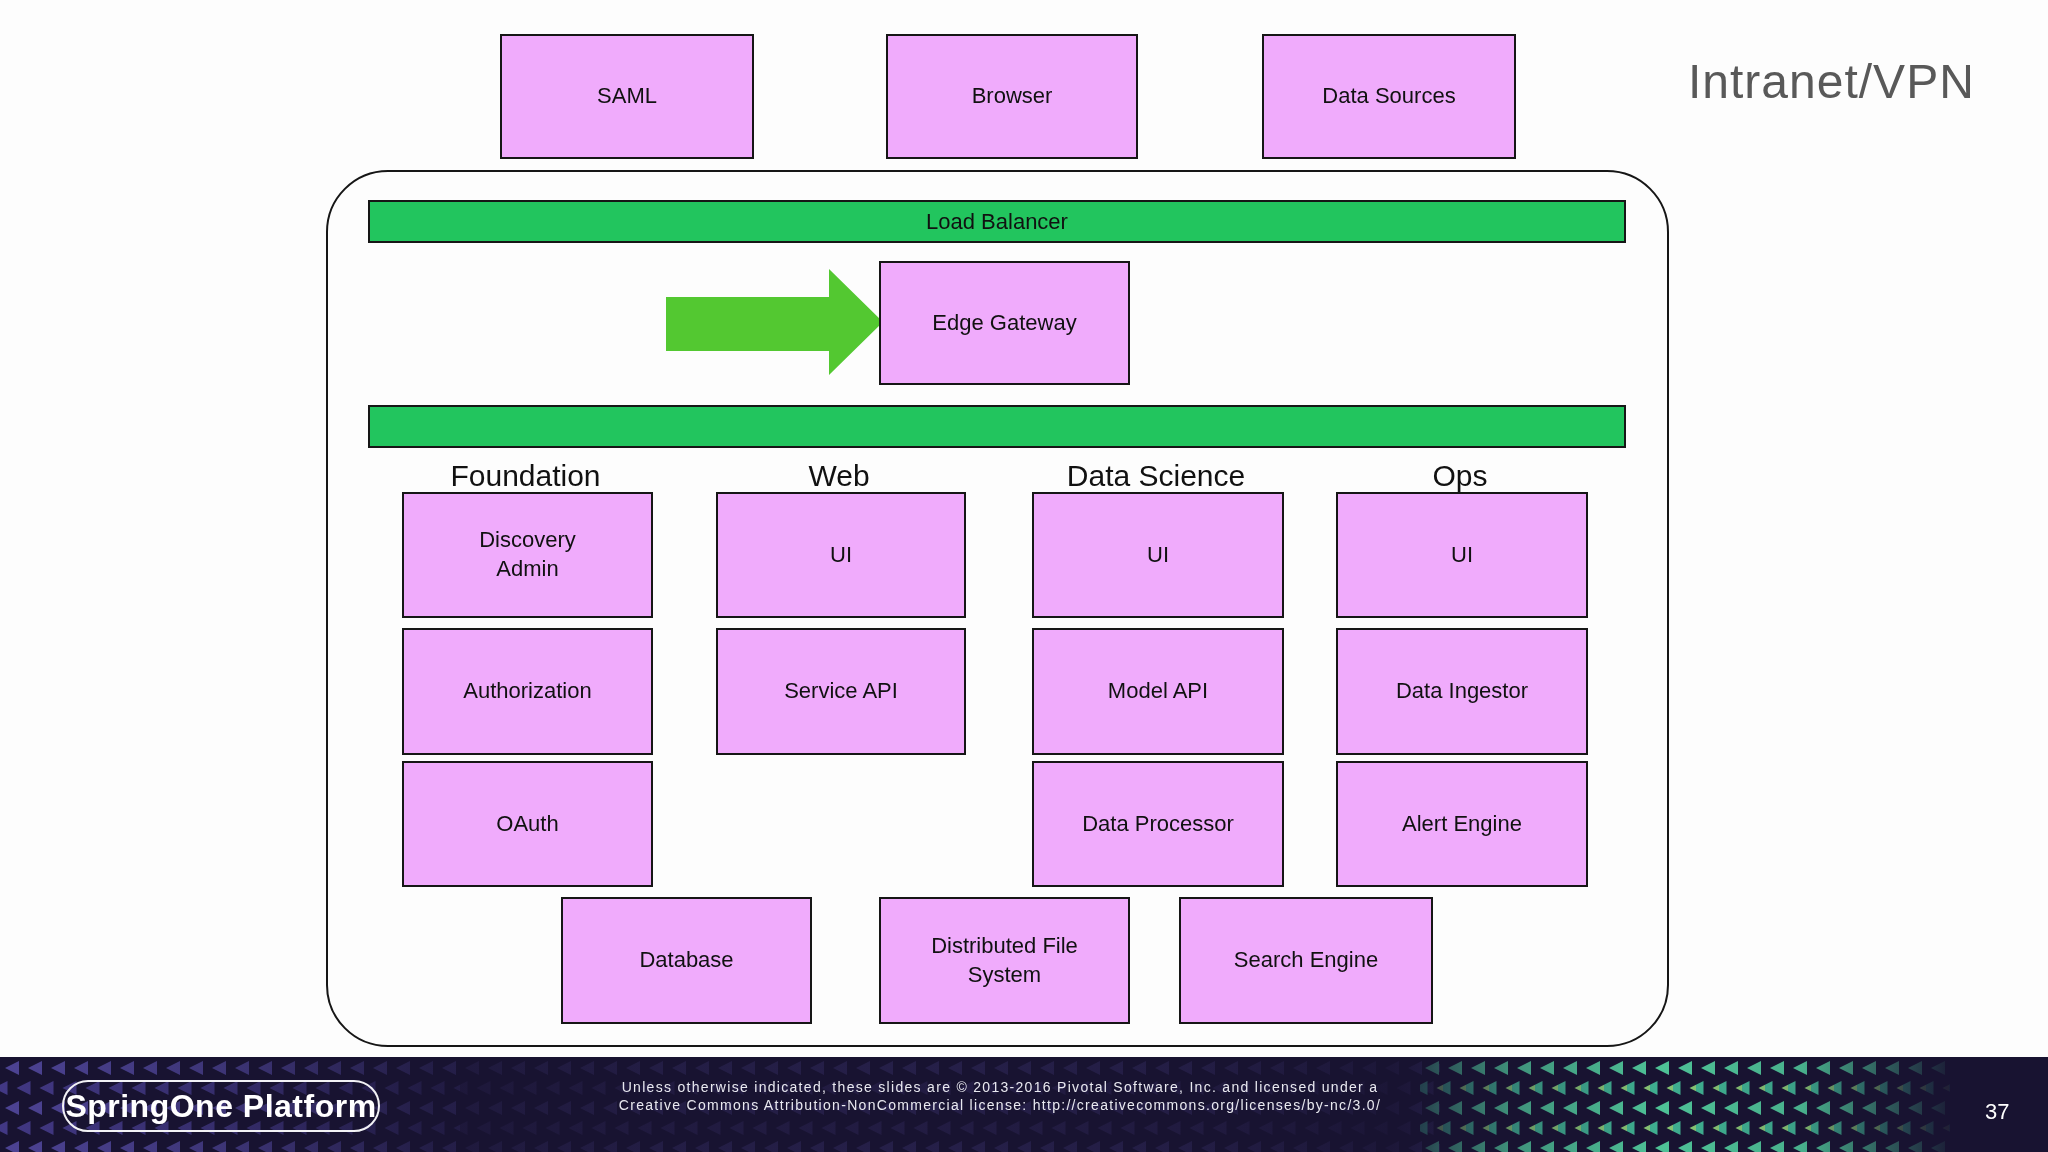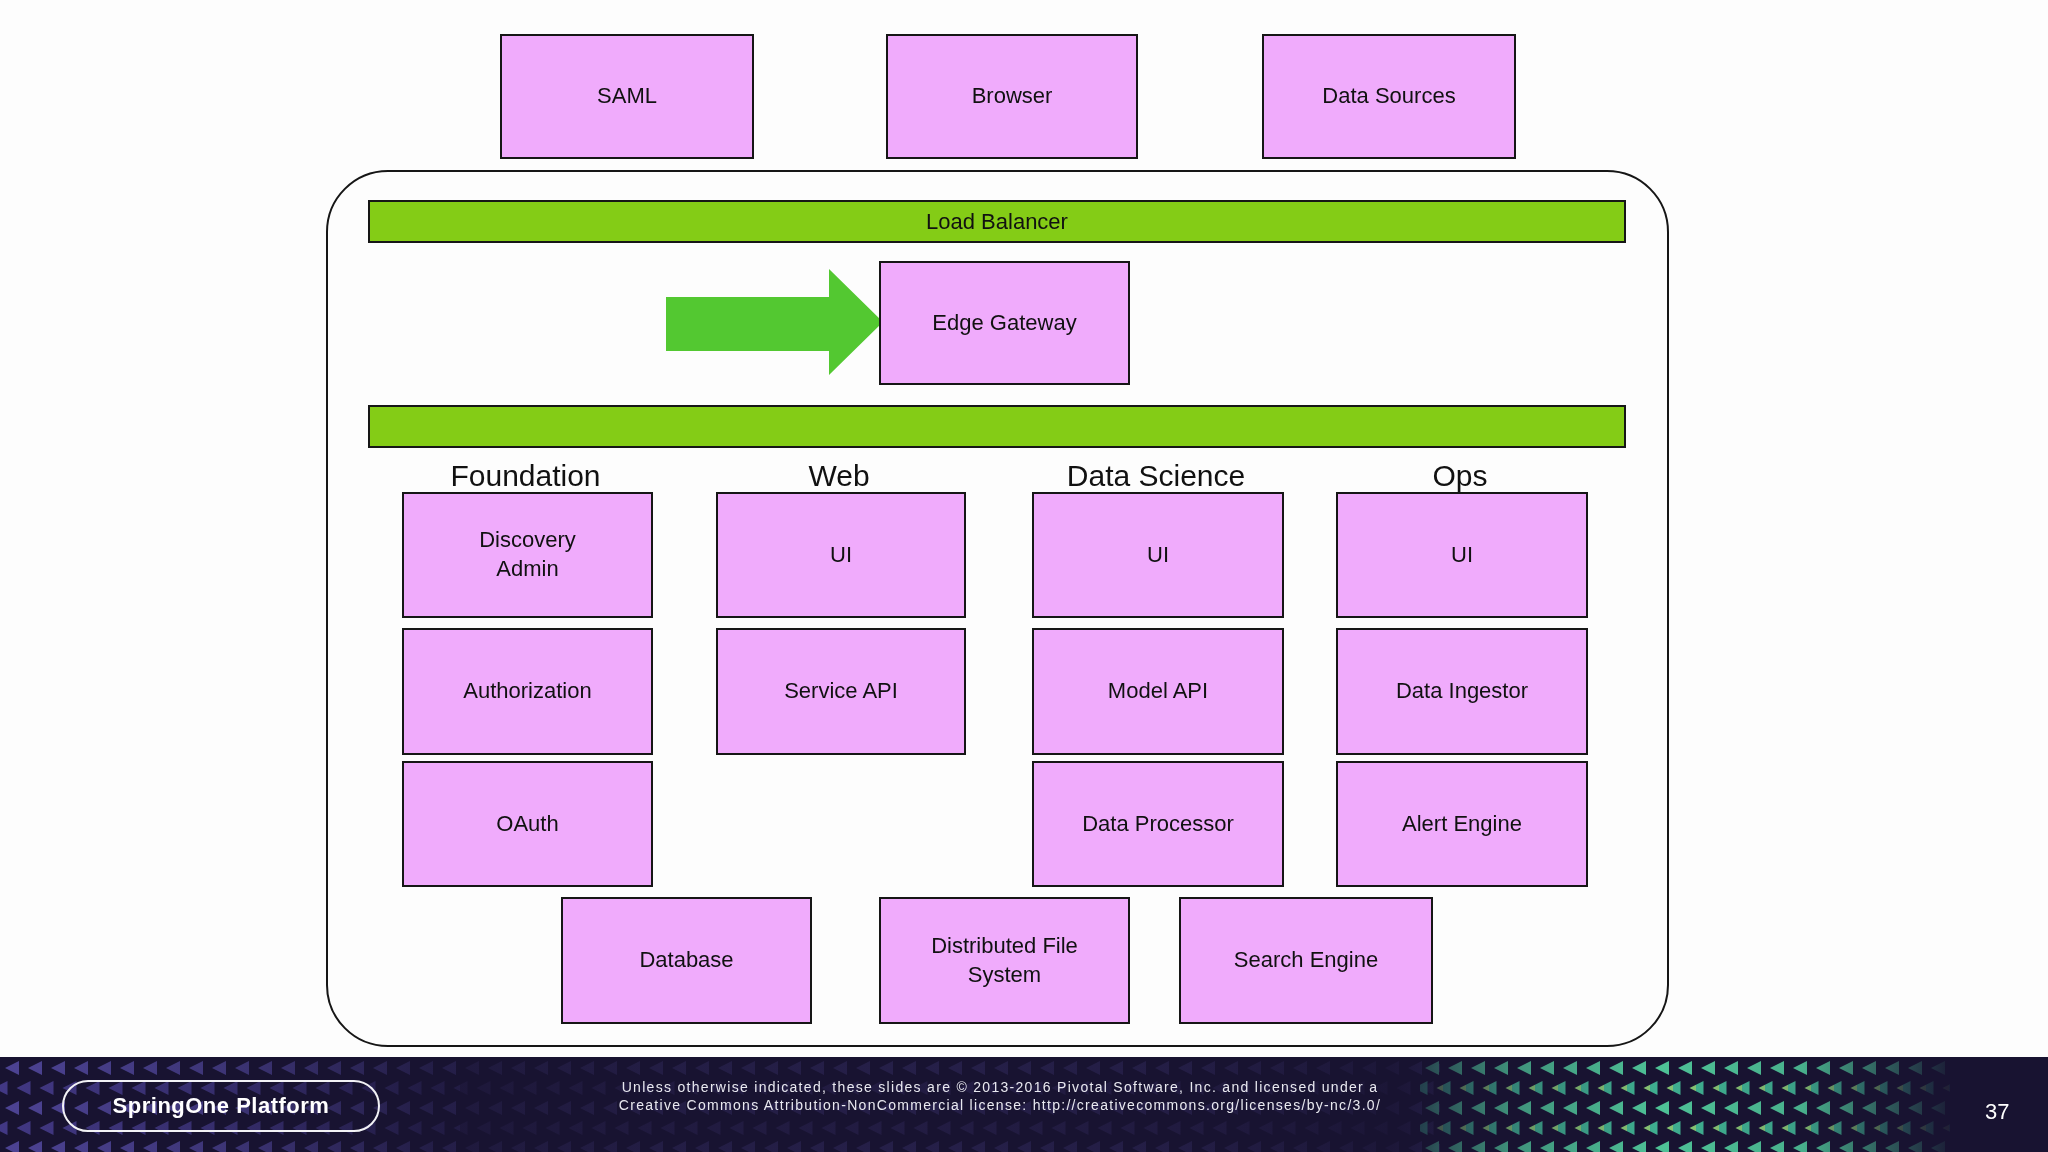--- a/index.html
+++ b/index.html
@@ -9,21 +9,21 @@
   
   .dbox{
     position:absolute;
     border:2px solid #161616;
     background:#f0abfc;
     display:flex;align-items:center;justify-content:center;
     font-size:22px;color:#111;text-align:center;
     white-space:pre-line;line-height:1.3;
   }
   .bar{
-    position:absolute;border:2px solid #161616;background:#84cc16;
+    position:absolute;border:2px solid #161616;background:#22c55e;
     display:flex;align-items:center;justify-content:center;
     font-size:22px;color:#111;
   }
   .colhead{
     position:absolute;text-align:center;font-size:30px;color:#111;
   }
   #container-outline{
     position:absolute;left:326px;top:170px;width:1339px;height:873px;
     border:2px solid #161616;border-radius:62px;background:transparent;
   }
@@ -55,41 +55,42 @@
       rgba(24,19,49,0.92) 95%,
       rgba(24,19,49,1) 100%);
   }
   #brand-pill{
     position:absolute;left:62px;top:23px;width:318px;height:52px;
     border:2px solid #f2f2f5;border-radius:28px;
     display:flex;align-items:center;justify-content:center;
     box-sizing:border-box;
   }
   #brand-text{
-    color:#ffffff;font-size:22px;font-weight:600;letter-spacing:0.5px;
+    color:#ffffff;font-size:32px;font-weight:600;letter-spacing:0.5px;
   }
   #license{
     position:absolute;left:470px;top:21px;width:1060px;
     text-align:center;color:#e9e9f0;font-size:14px;letter-spacing:1.3px;
     line-height:18px;
   }
   #page-number{
     position:absolute;left:1985px;top:42px;
     color:#ffffff;font-size:22px;
   }
 </style>
 </head>
 <body>
 
 <div id="stage">
 
   <div class="dbox" style="left:500px;top:34px;width:250px;height:121px;">SAML</div>
   <div class="dbox" style="left:886px;top:34px;width:248px;height:121px;">Browser</div>
   <div class="dbox" style="left:1262px;top:34px;width:250px;height:121px;">Data Sources</div>
 
+  <div id="region-label">Intranet/VPN</div>
 
   <div id="container-outline"></div>
 
   <div class="bar" style="left:368px;top:200px;width:1254px;height:39px;">Load Balancer</div>
 
   <svg id="highlight-arrow" width="218" height="106" viewBox="0 0 218 106">
     <polygon points="0,28 163,28 163,0 217,53 163,106 163,82 0,82" fill="#53c831"></polygon>
   </svg>
 
   <div class="dbox" style="left:879px;top:261px;width:247px;height:120px;">Edge Gateway</div>

